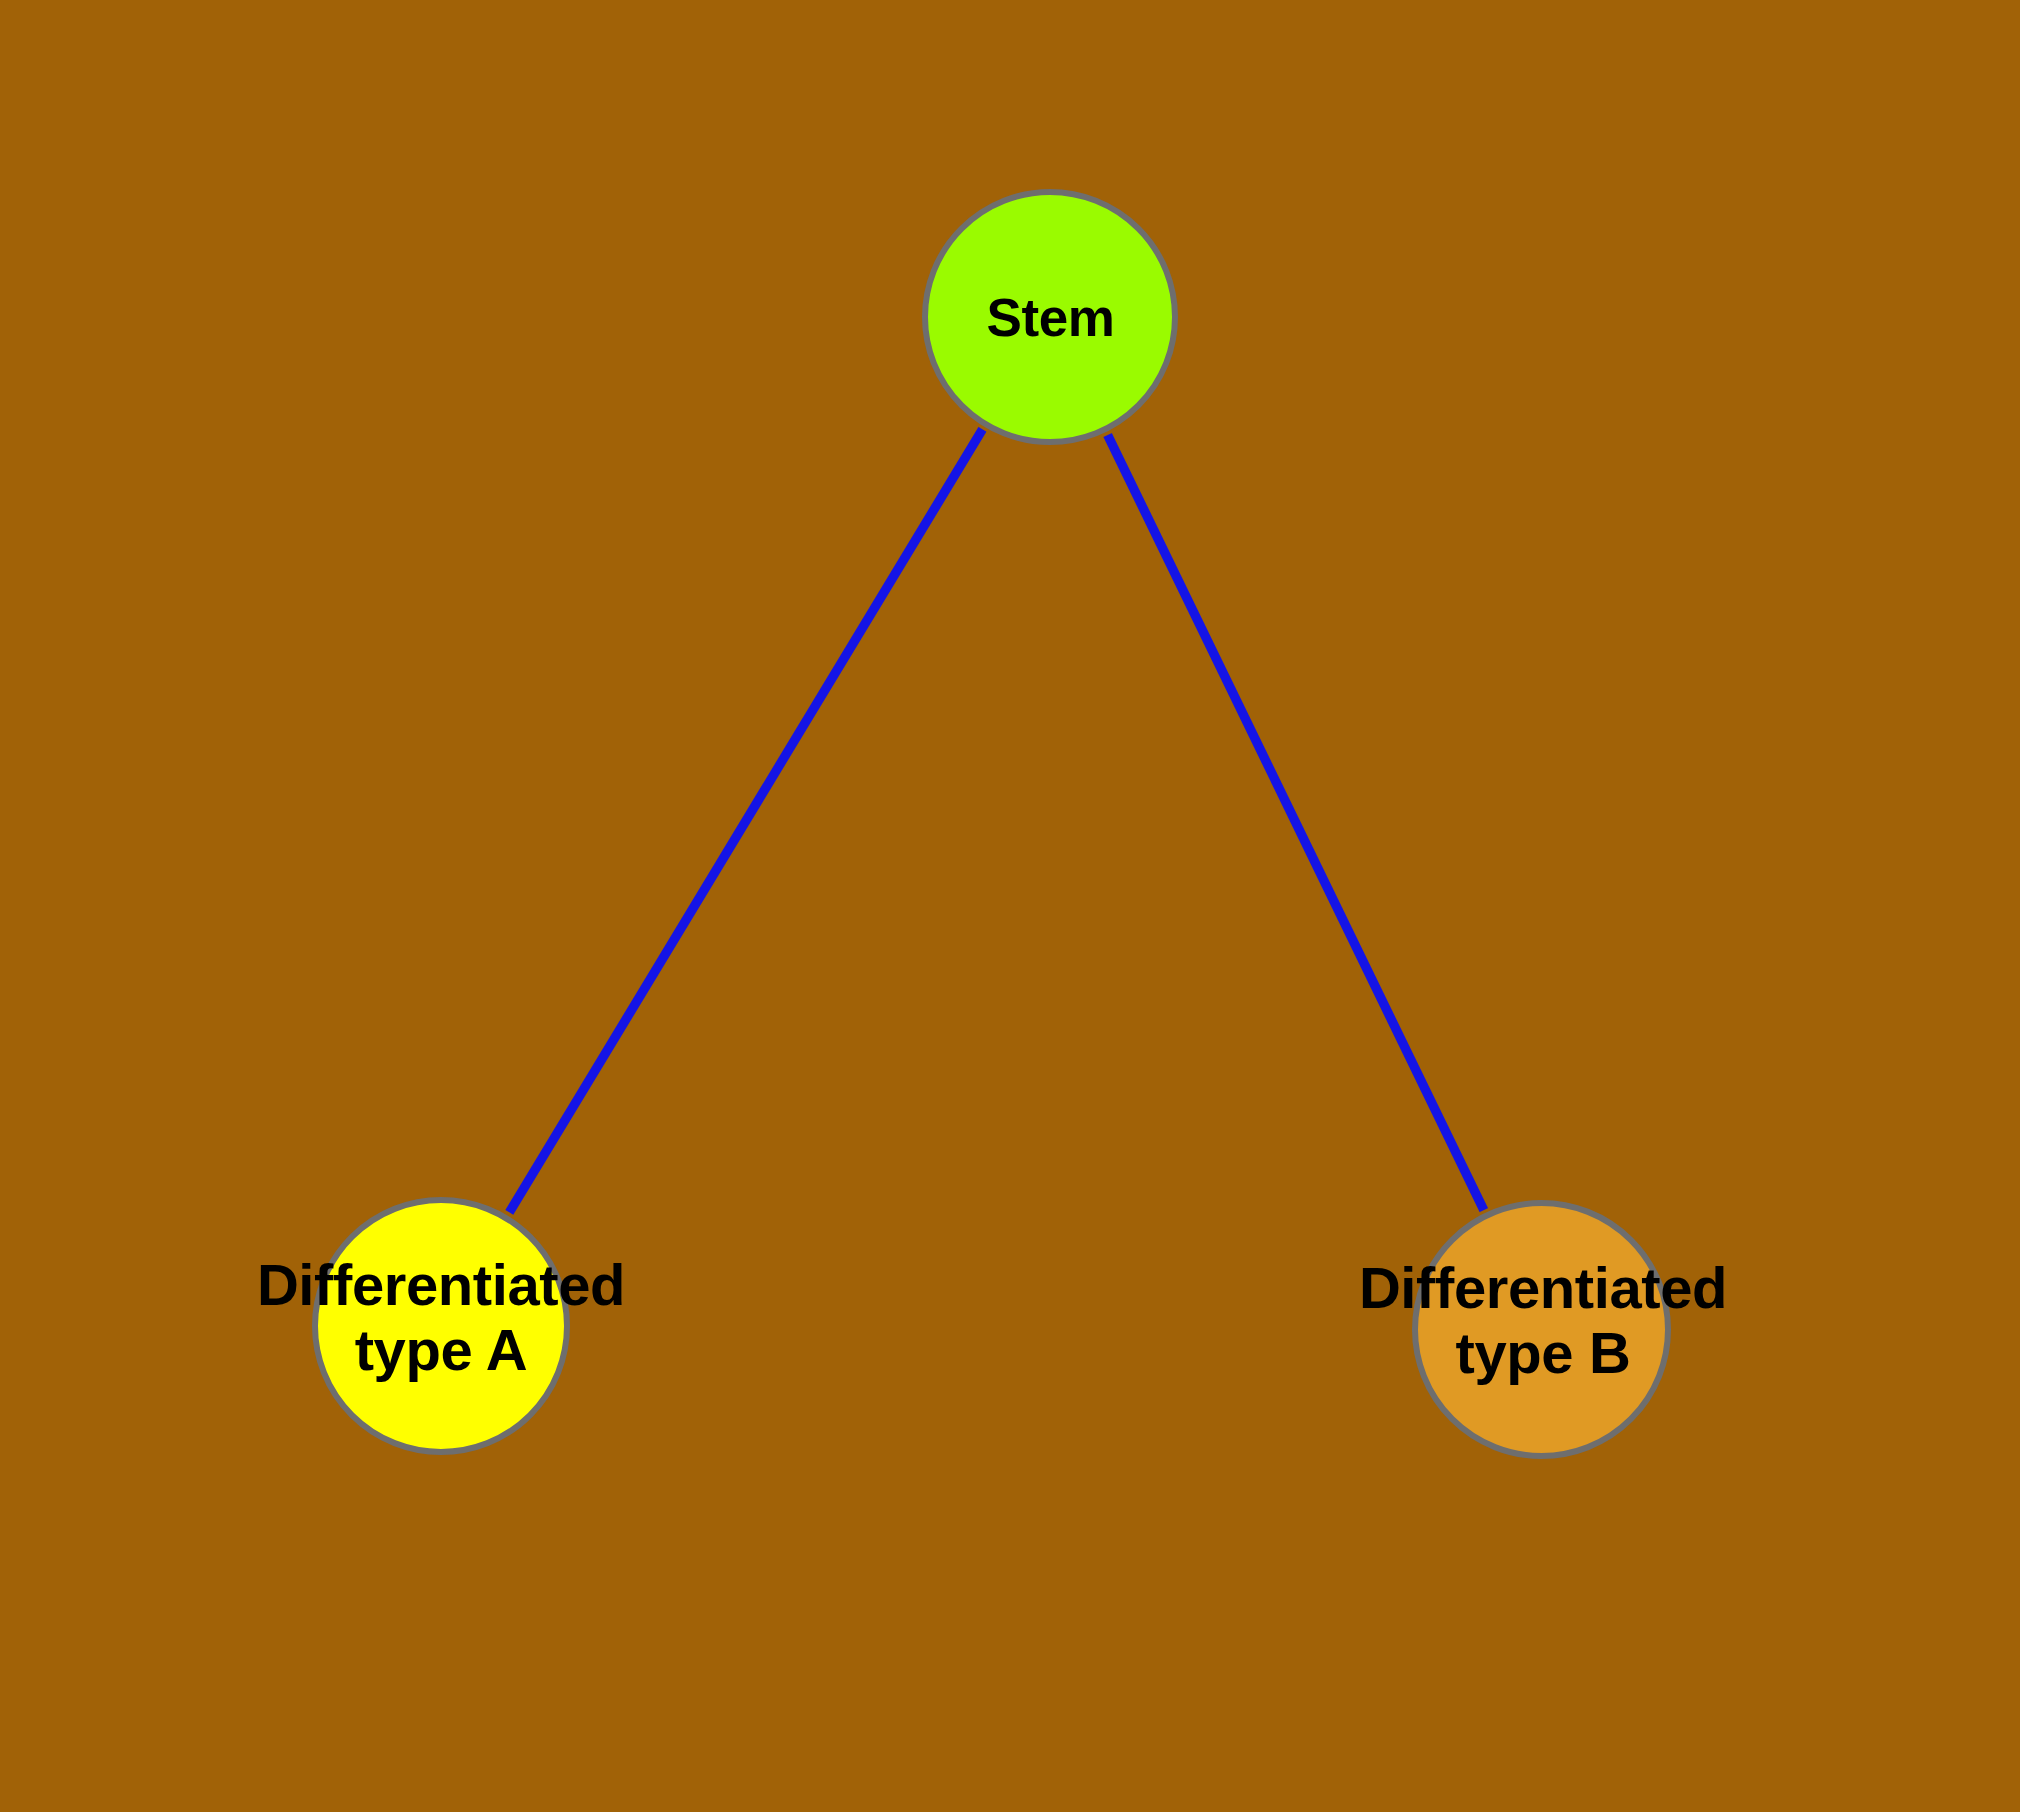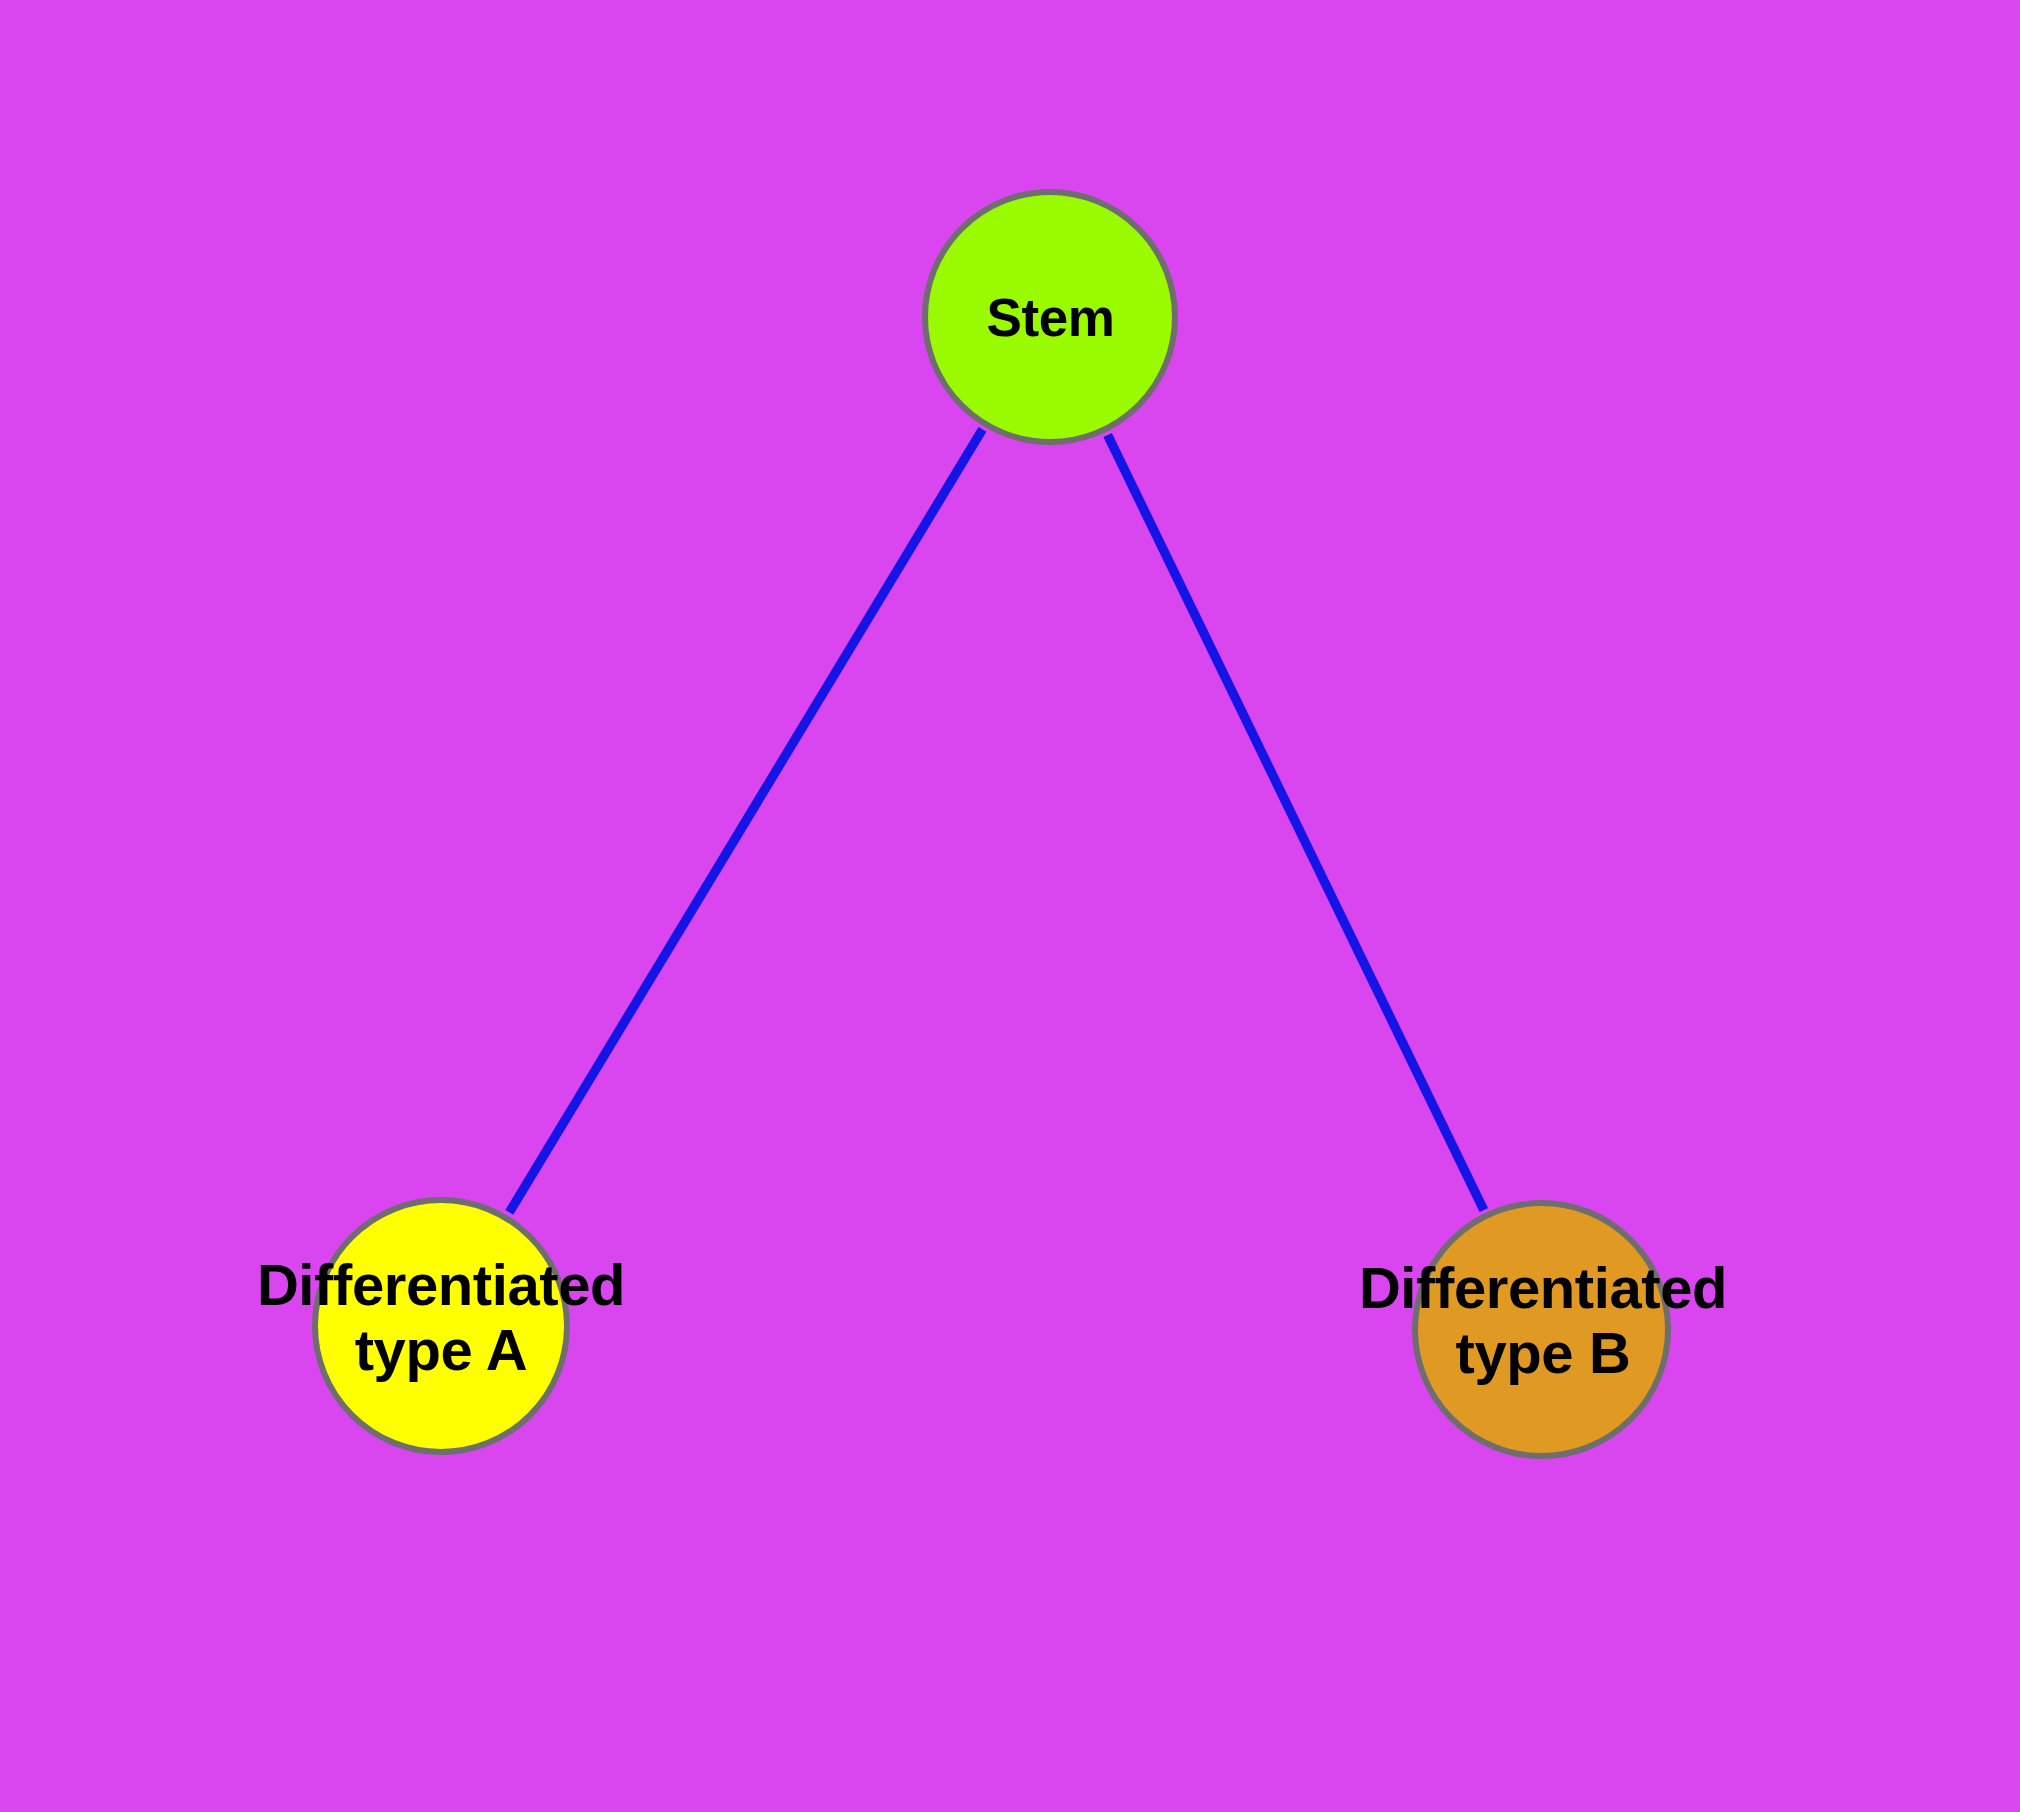--- a/index.html
+++ b/index.html
@@ -10,21 +10,21 @@
   body {
     width: 2021px;
     height: 1812px;
     overflow: hidden;
     font-family: "Liberation Sans", sans-serif;
   }
   #graph-canvas {
     position: relative;
     width: 2021px;
     height: 1812px;
-    background: #d946ef;
+    background: #a16207;
   }
   #edge-layer {
     position: absolute;
     left: 0;
     top: 0;
     width: 2021px;
     height: 1812px;
   }
   .node {
     position: absolute;

